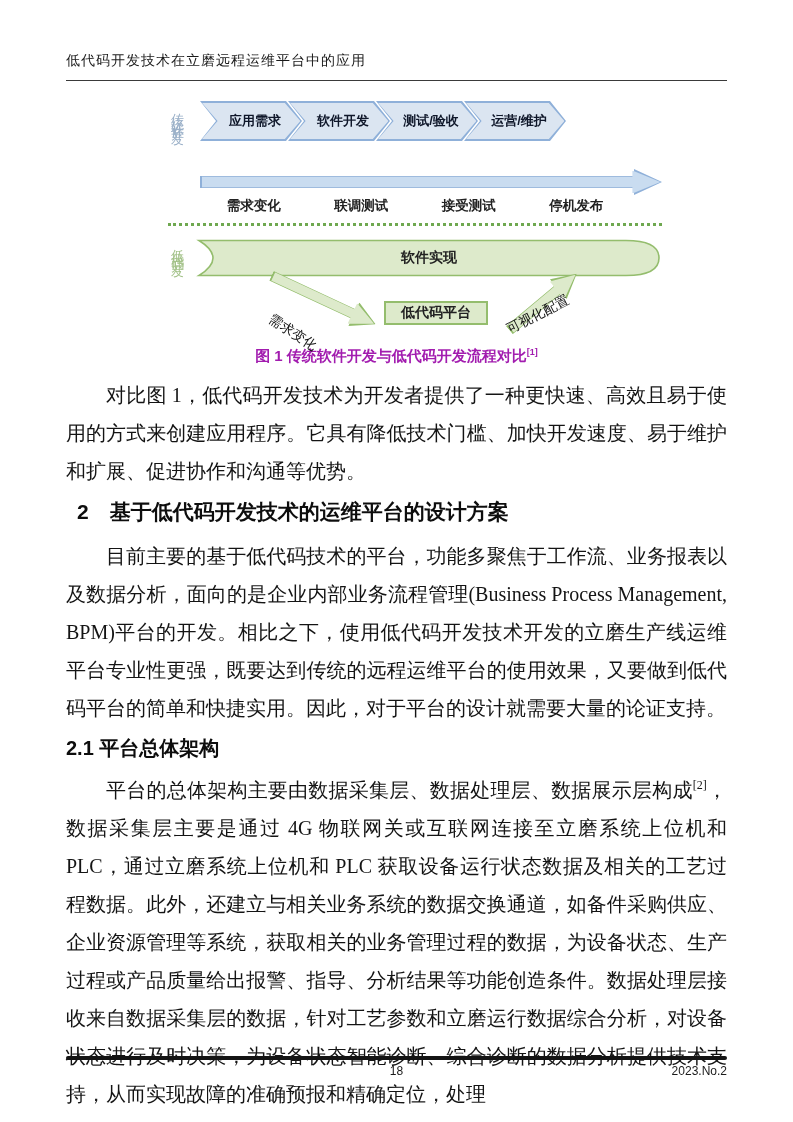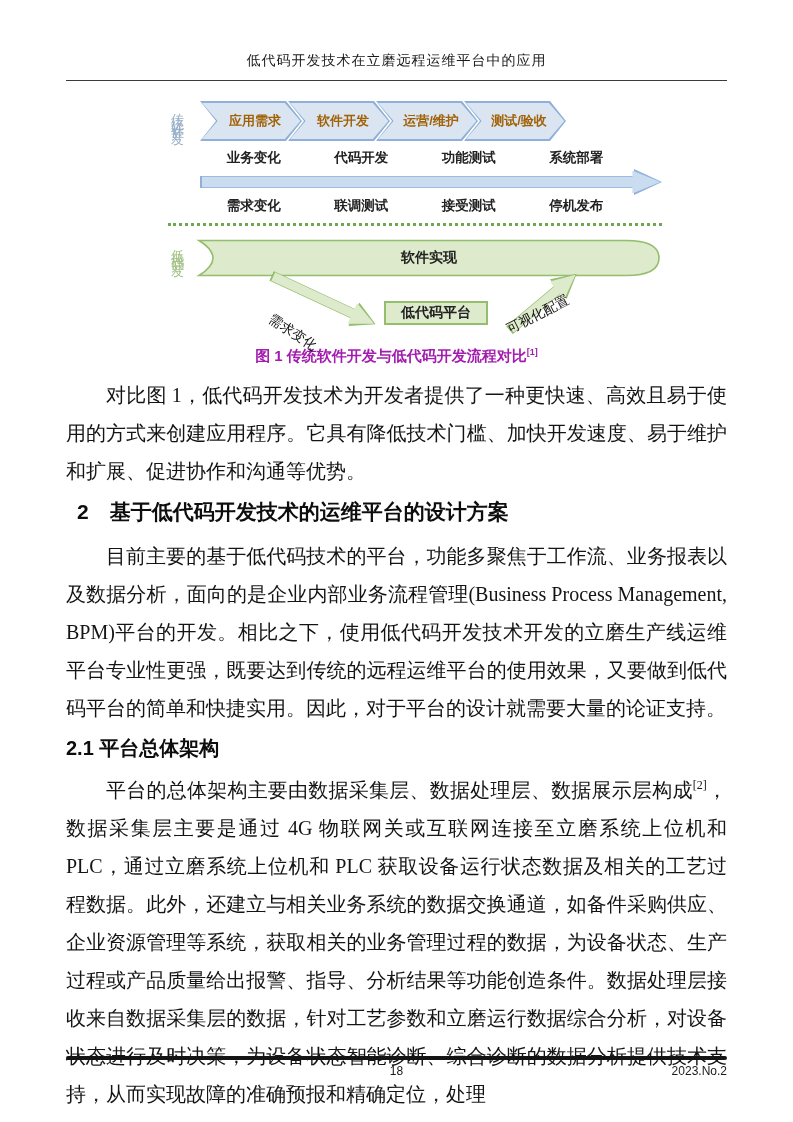--- a/index.html
+++ b/index.html
@@ -1,40 +1,40 @@
 <!DOCTYPE html>
 <html style="--blue-fill: #dbe5f1; --blue-border: #8fb0d9; --blue-label: #9ab0c8; --arrow-fill: #c9dcf0; --green-fill: #ddeacb; --green-border: #94bd6d; --green-label: #a3c289; --dotted: #6fa850;"><head>
 <meta charset="utf-8">
 <style>
   html,body{margin:0;padding:0;background:#ffffff;}
   .page{position:relative;width:793px;height:1122px;background:#fff;overflow:hidden;
         font-family:"Liberation Serif","DejaVu Serif",serif;color:#111;}
   .content{position:absolute;left:66px;top:0;width:661px;}
 
   
-  .header-title{padding-top:52px;text-align:center;font-size:14px;letter-spacing:1px;color:#1a1a1a;}
+  .header-title{padding-top:52px;font-size:14px;letter-spacing:1px;color:#1a1a1a;}
   .header-rule{margin-top:10px;border:none;border-top:1.6px solid #3a3a3a;height:0;}
 
   
   .diagram{position:relative;width:500px;height:248px;margin:12px 0 0 100px;
            font-family:"Liberation Sans","DejaVu Sans",sans-serif;}
   .side-label{position:absolute;left:2px;writing-mode:vertical-lr;text-orientation:upright;
               font-size:13px;letter-spacing:4px;font-weight:500;}
   .side-label.blue{top:10px;color:var(--blue-label,#9ab0c8);}
   .side-label.green{top:146px;color:var(--green-label,#a3c289);}
 
   .chev-row{position:absolute;left:34px;top:8px;height:40px;display:flex;}
   .chev{position:relative;flex:0 0 102px;height:40px;margin-left:-14px;}
   .chev:first-child{margin-left:0;}
   .chev-bg,.chev-fg{position:absolute;
      clip-path:polygon(0% 0%,calc(100% - 16px) 0%,100% 50%,calc(100% - 16px) 100%,0% 100%,16px 50%);}
   .chev-bg{inset:0;background:var(--blue-border,#8fb0d9);}
   .chev-fg{inset:1.6px;background:var(--blue-fill,#dbe5f1);}
   .chev-label{position:absolute;inset:0;display:flex;align-items:center;justify-content:center;
-     padding-left:14px;padding-right:6px;font-size:13px;font-weight:600;color:#a16207;}
+     padding-left:14px;padding-right:6px;font-size:13px;font-weight:600;color:#0f172a;}
 
   .flow-row{position:absolute;left:34px;width:430px;display:flex;}
   .flow-row span{flex:1;text-align:center;font-size:13.5px;font-weight:600;color:#222;}
   .flow-row.above{top:56px;}
   .flow-row.below{top:104px;}
 
   .big-arrow{position:absolute;left:34px;top:76px;width:462px;height:26px;}
   .ba-bg,.ba-fg{position:absolute;
      clip-path:polygon(0 27%,calc(100% - 28px) 27%,calc(100% - 28px) 0,100% 50%,calc(100% - 28px) 100%,calc(100% - 28px) 73%,0 73%);}
   .ba-bg{inset:0;background:var(--blue-border,#8fb0d9);}
@@ -107,35 +107,29 @@
           <span class="chev-label">应用需求</span>
         </div>
         <div class="chev">
           <div class="chev-bg"></div>
           <div class="chev-fg"></div>
           <span class="chev-label">软件开发</span>
         </div>
         <div class="chev">
           <div class="chev-bg"></div>
           <div class="chev-fg"></div>
-          <span class="chev-label">运营/维护</span>
+          <span class="chev-label">测试/验收</span>
         </div>
         <div class="chev">
           <div class="chev-bg"></div>
           <div class="chev-fg"></div>
-          <span class="chev-label">测试/验收</span>
+          <span class="chev-label">运营/维护</span>
         </div>
       </div>
 
-      <div class="flow-row above">
-        <span>业务变化</span>
-        <span>代码开发</span>
-        <span>功能测试</span>
-        <span>系统部署</span>
-      </div>
 
       <div class="big-arrow">
         <div class="ba-bg"></div>
         <div class="ba-fg"></div>
       </div>
 
       <div class="flow-row below">
         <span>需求变化</span>
         <span>联调测试</span>
         <span>接受测试</span>

